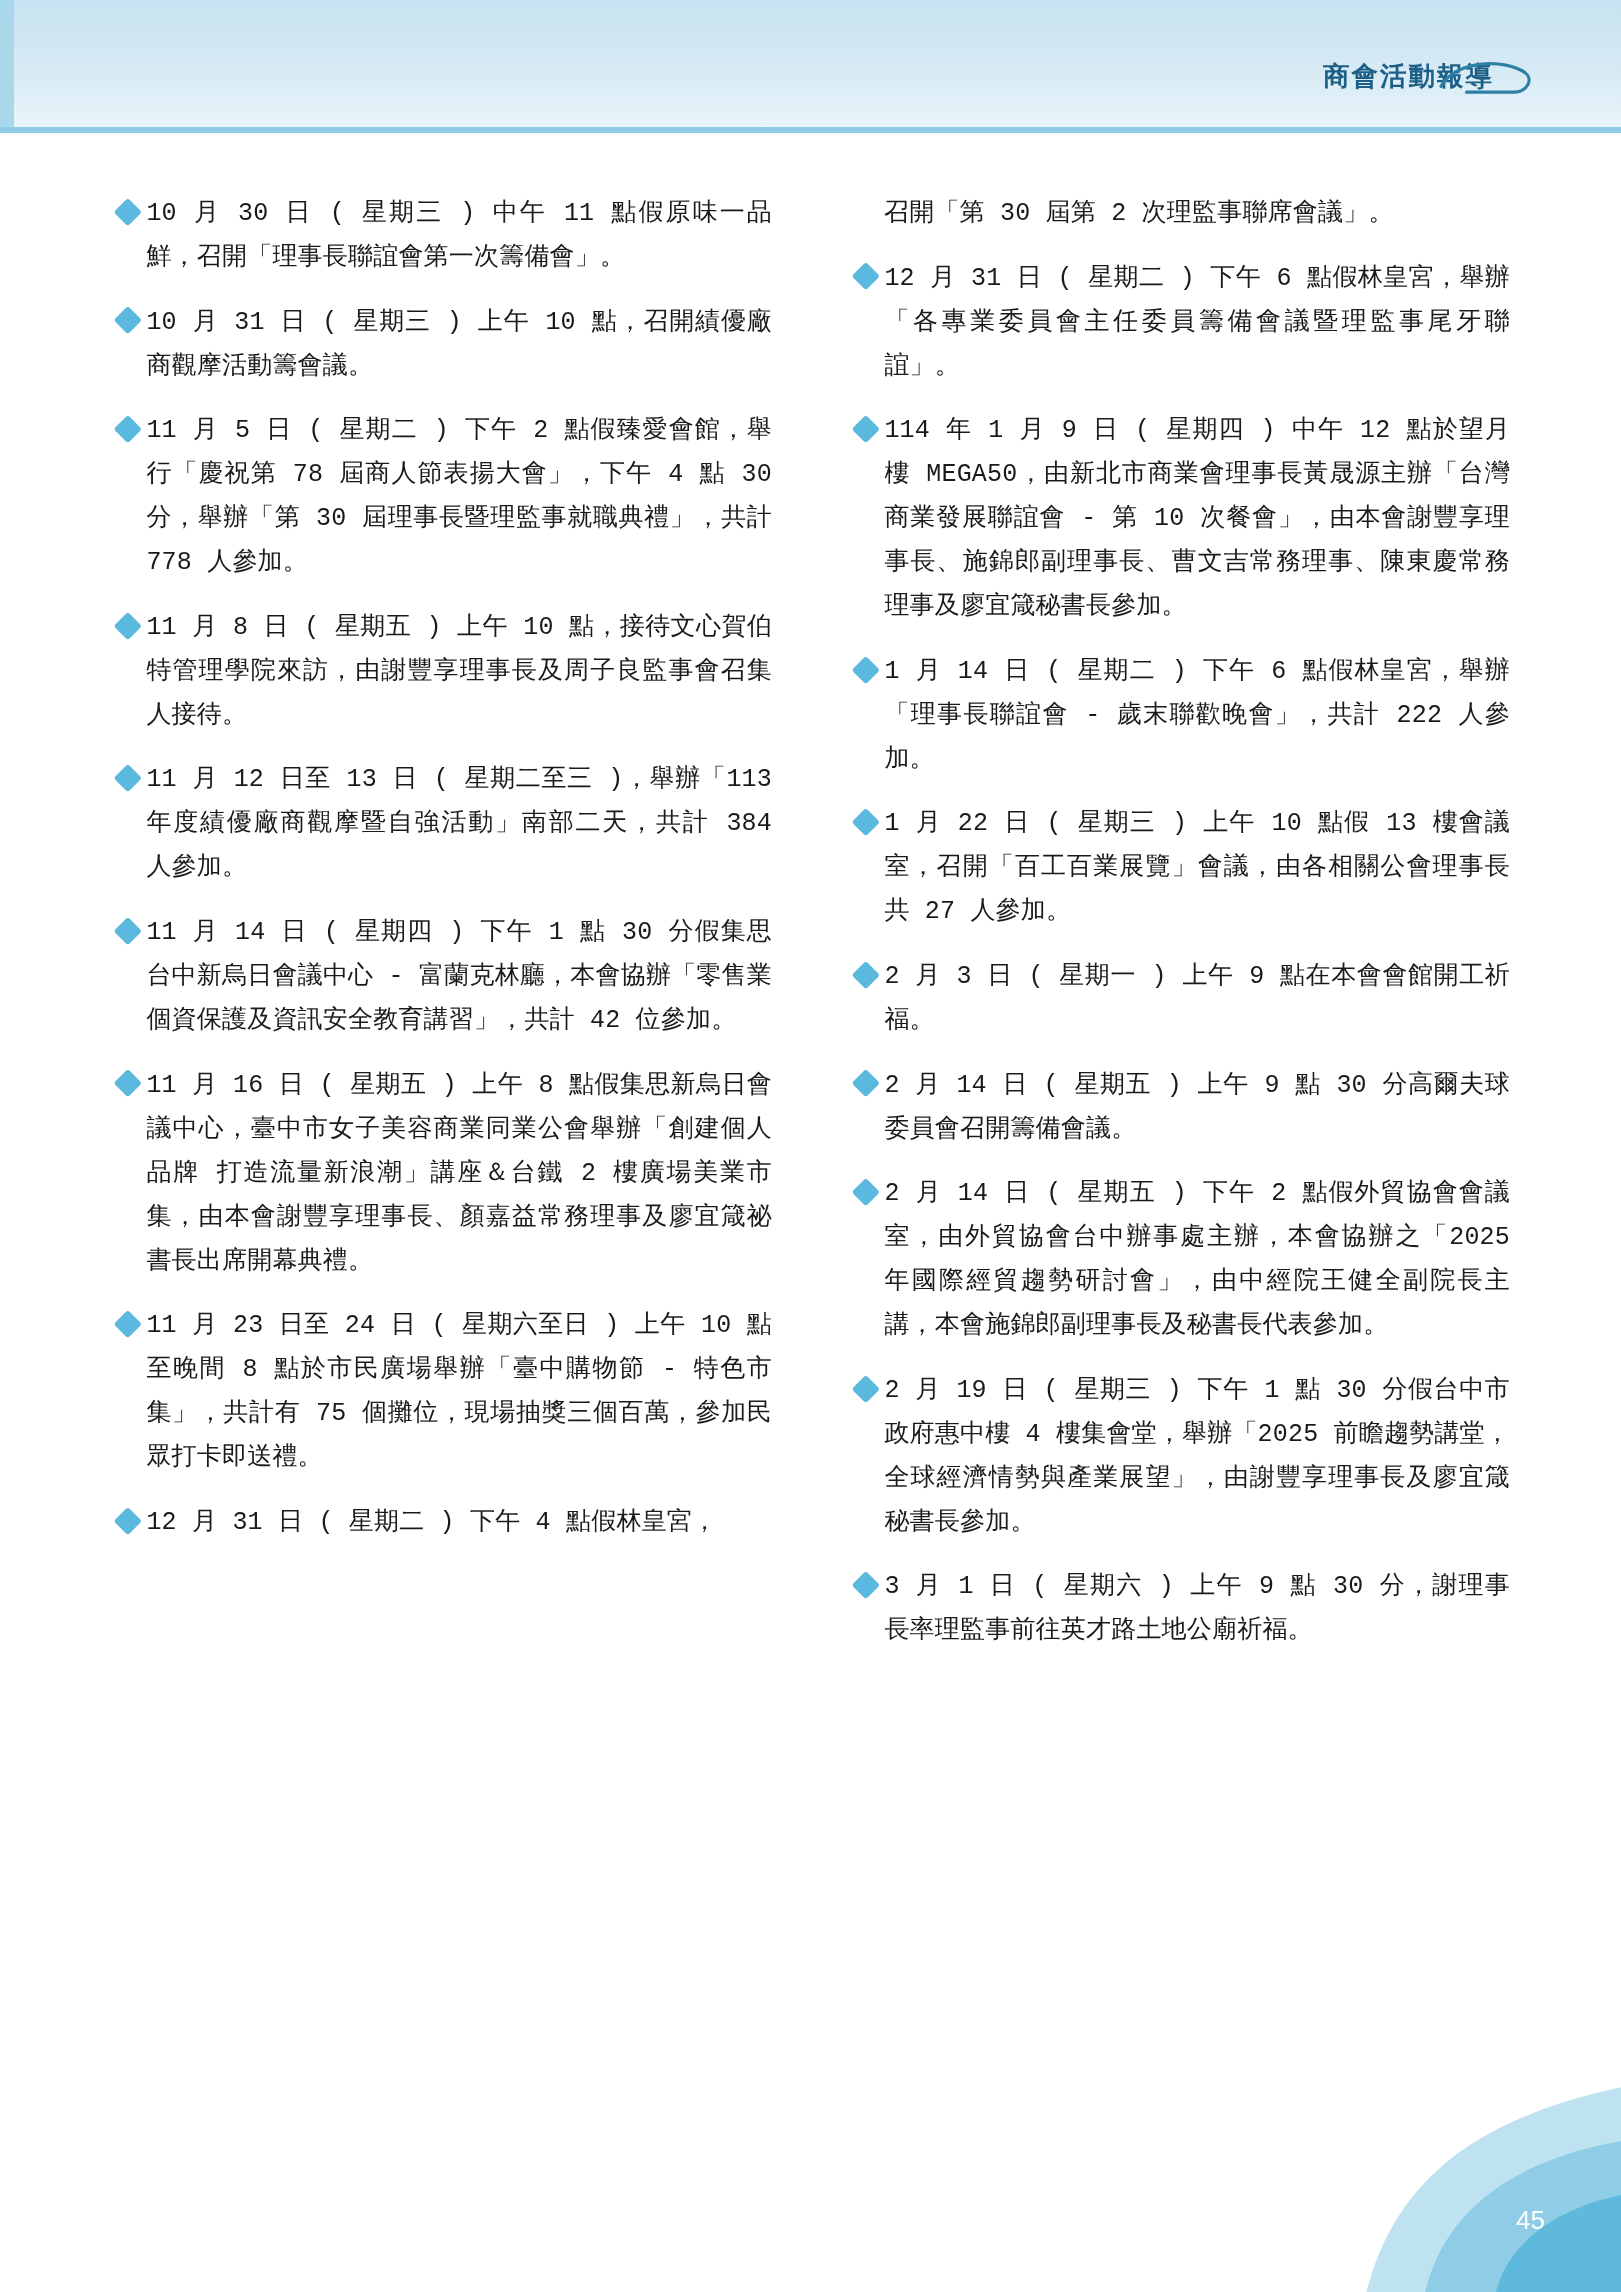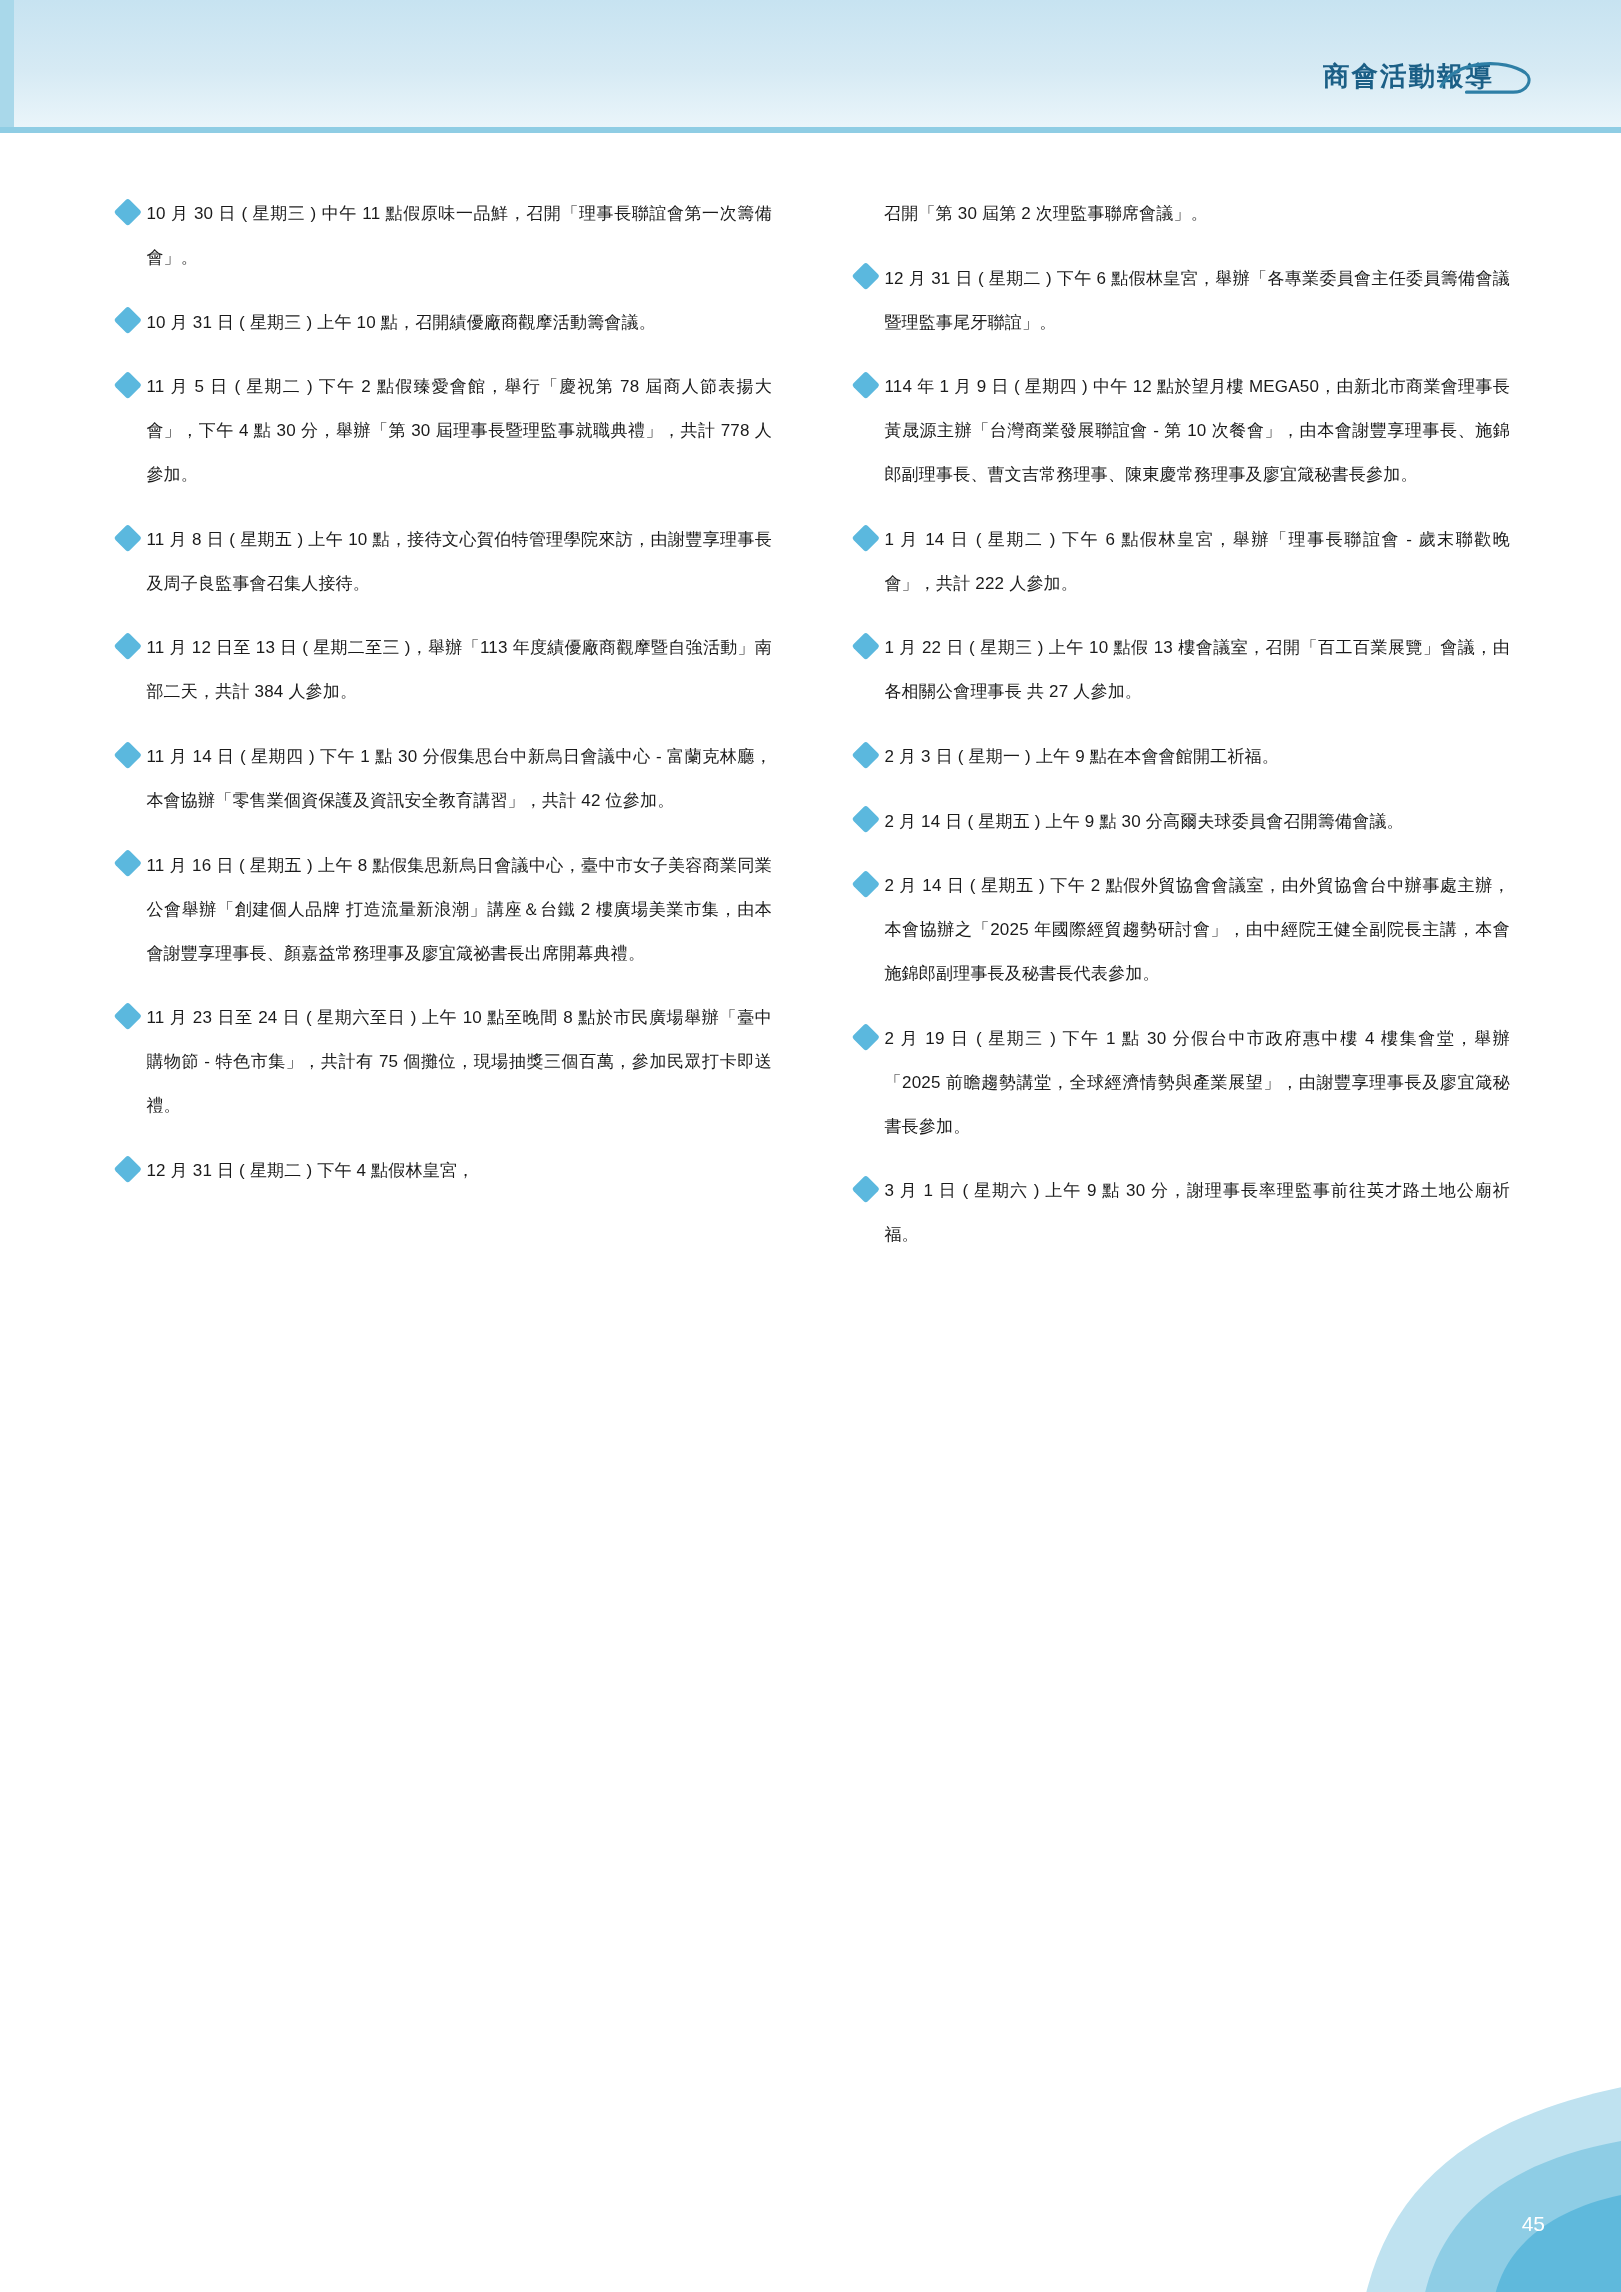--- a/index.html
+++ b/index.html
@@ -89,26 +89,26 @@
     flex: 0 0 auto;
     width: 19.6px;
     height: 19.6px;
     margin-top: 9.8px;
     margin-right: 8.8px;
     background: #5bb8de;
     transform: rotate(45deg);
     border-radius: 2.9px;
   }
   .item-text {
-    font-size: 17px;
+    font-size: 25px;
     line-height: 44px;
     color: #1a1a1a;
     letter-spacing: 0.2px;
     text-align: justify;
-    font-family: Liberation Sans, sans-serif;
+    font-family: Liberation Mono, monospace;
   }
 
   
   .continuation {
     display: block;
     margin-left: 28px;
     margin-bottom: 20.6px;
   }
 
   
@@ -117,21 +117,21 @@
     right: 0;
     bottom: 0;
     width: 549px;
     height: 245px;
     overflow: hidden;
   }
   .page-number {
     position: absolute;
     right: 76px;
     bottom: 57px;
-    font-size: 21px;
+    font-size: 26px;
     color: #ffffff;
     font-family: "Liberation Sans", sans-serif;
   }
 </style>
 </head>
 <body>
 
 <div class="header-band">
   <div class="inner-fade"></div>
   <div class="left-edge-bar"></div>

